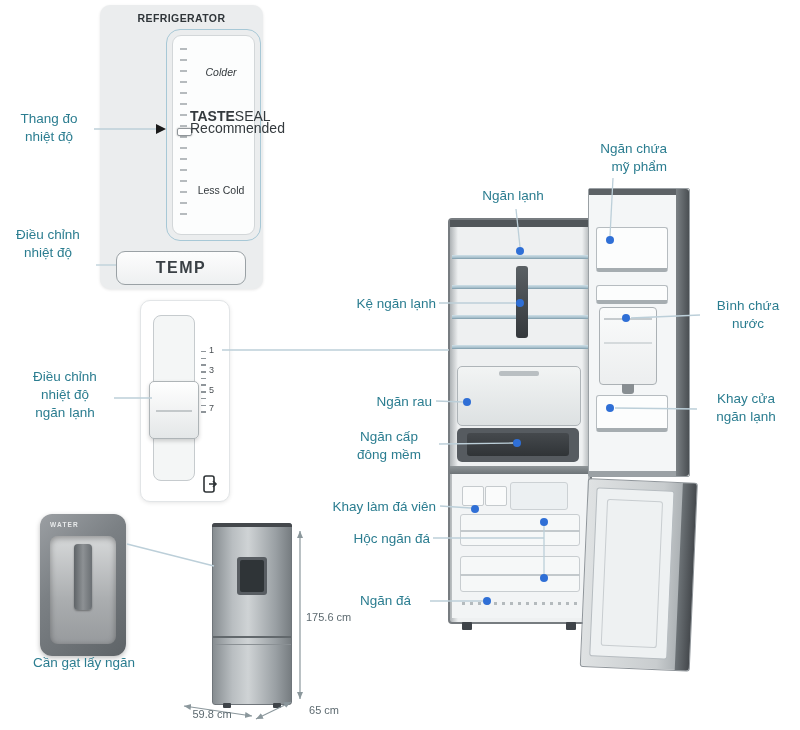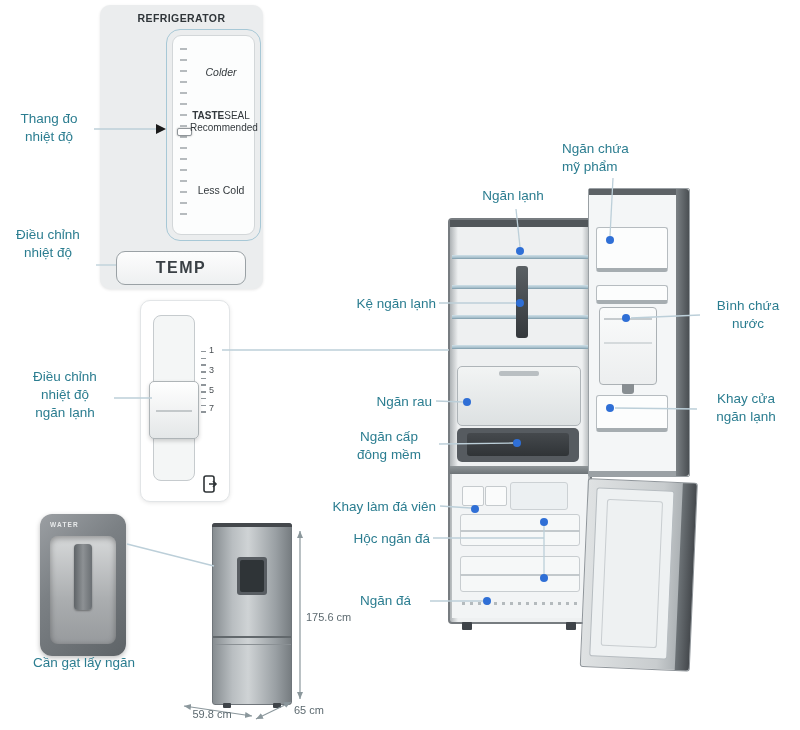--- a/index.html
+++ b/index.html
@@ -17,21 +17,21 @@
   .p1-title{position:absolute;left:0;right:0;top:7px;text-align:center;font-size:10.5px;
             font-weight:bold;letter-spacing:.4px;color:#2f3539;}
   .p1-outline{position:absolute;left:66px;top:24px;width:93px;height:210px;
               border:1.5px solid #a7c8d6;border-radius:14px;}
   .p1-scale{position:absolute;inset:5px;background:#fcfdfd;border:1px solid #d3d7d9;border-radius:9px;}
   .p1-ticks{position:absolute;left:7px;top:12px;bottom:12px;width:7px;
             background:repeating-linear-gradient(to bottom,#b6bbbe 0 2px,transparent 2px 11px);}
   .p1-indicator{position:absolute;left:4px;top:92px;width:13px;height:6px;background:#fff;
                 border:1px solid #90969a;border-radius:2px;box-shadow:0 0 2px rgba(0,0,0,.35);}
   .p1-lab{position:absolute;left:17px;right:2px;text-align:center;font-size:10.5px;color:#33393d;}
-  .p1-taste{line-height:12px;font-size:10px;}
+  .p1-taste{line-height:12px;font-size:14px;}
   .p1-temp{position:absolute;left:16px;top:246px;width:128px;height:32px;
            border:1.5px solid #9aa1a5;border-radius:9px;background:linear-gradient(#fdfdfd,#eef0f1);
            display:flex;align-items:center;justify-content:center;font-size:16px;font-weight:bold;
            letter-spacing:1.5px;color:#3a4045;}
 
   
   .panel2{position:absolute;left:140px;top:300px;width:88px;height:200px;background:#fff;
           border:1px solid #e2e5e7;border-radius:10px;box-shadow:0 1px 4px rgba(0,0,0,.10);z-index:2;}
   .p2-track{position:absolute;left:12px;top:14px;width:40px;height:164px;border:1.5px solid #c6cbce;
             border-radius:8px;background:#f4f6f6;}
@@ -284,31 +284,31 @@
 
   <div class="callout" style="left:6px;top:110px;width:86px;text-align:center;">Thang đo
 nhiệt độ</div>
   <div class="callout" style="left:4px;top:226px;width:88px;text-align:center;">Điều chỉnh
 nhiệt độ</div>
   <div class="callout" style="left:20px;top:368px;width:90px;text-align:center;">Điều chỉnh
 nhiệt độ
 ngăn lạnh</div>
   <div class="callout" style="left:14px;top:654px;width:140px;text-align:center;">Cần gạt lấy ngăn</div>
   <div class="callout" style="left:468px;top:187px;width:90px;text-align:center;">Ngăn lạnh</div>
-  <div class="callout" style="left:562px;top:140px;width:105px;text-align:left;">Ngăn chứa
+  <div class="callout" style="left:562px;top:140px;width:105px;text-align:right;">Ngăn chứa
 mỹ phẩm</div>
   <div class="callout" style="left:330px;top:295px;width:106px;text-align:right;">Kệ ngăn lạnh</div>
   <div class="callout" style="left:704px;top:297px;width:88px;text-align:center;">Bình chứa
 nước</div>
   <div class="callout" style="left:356px;top:393px;width:76px;text-align:right;">Ngăn rau</div>
   <div class="callout" style="left:700px;top:390px;width:92px;text-align:center;">Khay cửa
 ngăn lạnh</div>
   <div class="callout" style="left:342px;top:428px;width:94px;text-align:center;">Ngăn cấp
 đông mềm</div>
   <div class="callout" style="left:308px;top:498px;width:128px;text-align:right;">Khay làm đá viên</div>
   <div class="callout" style="left:334px;top:530px;width:96px;text-align:right;">Hộc ngăn đá</div>
   <div class="callout" style="left:360px;top:592px;width:66px;text-align:left;">Ngăn đá</div>
 
   <div class="dim" style="left:306px;top:611px;width:80px;">175.6 cm</div>
   <div class="dim" style="left:176px;top:708px;width:72px;text-align:center;">59.8 cm</div>
-  <div class="dim" style="left:294px;top:704px;width:60px;">65 cm</div>
+  <div class="dim" style="left:294px;top:704px;width:60px;text-align:center;">65 cm</div>
 
 </div>
 
 </body></html>

